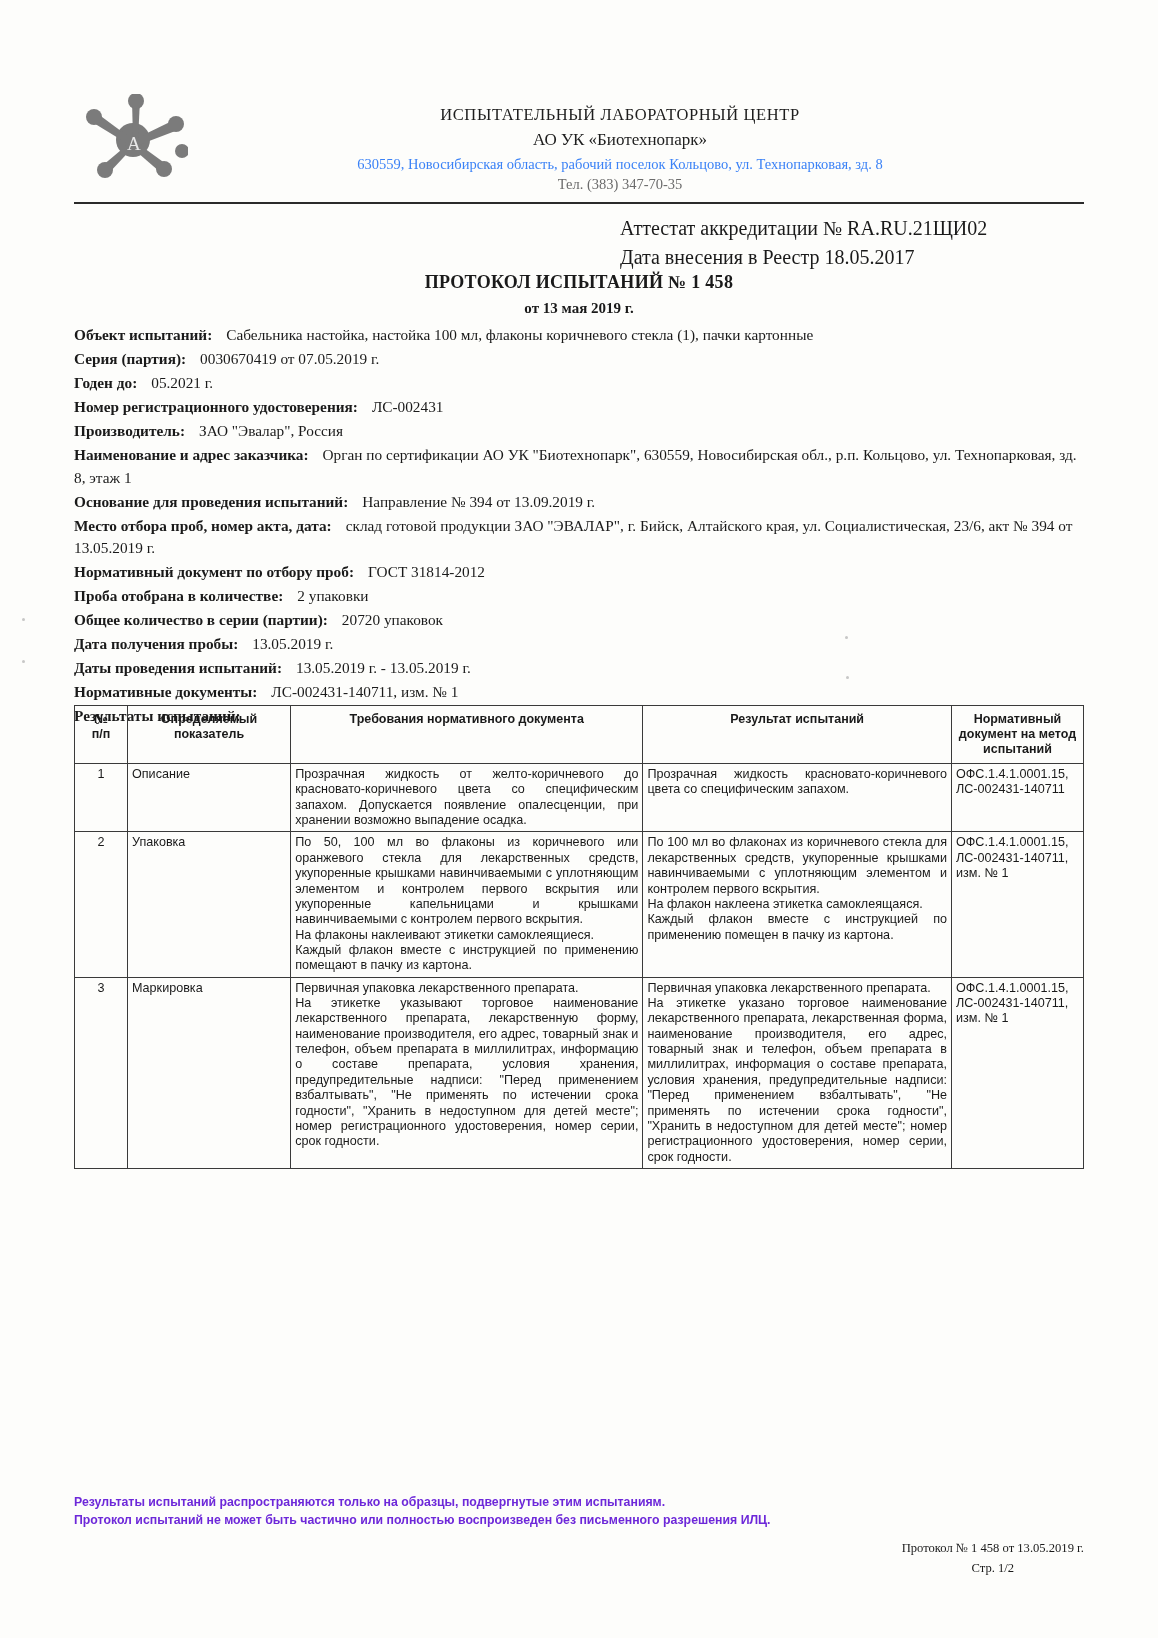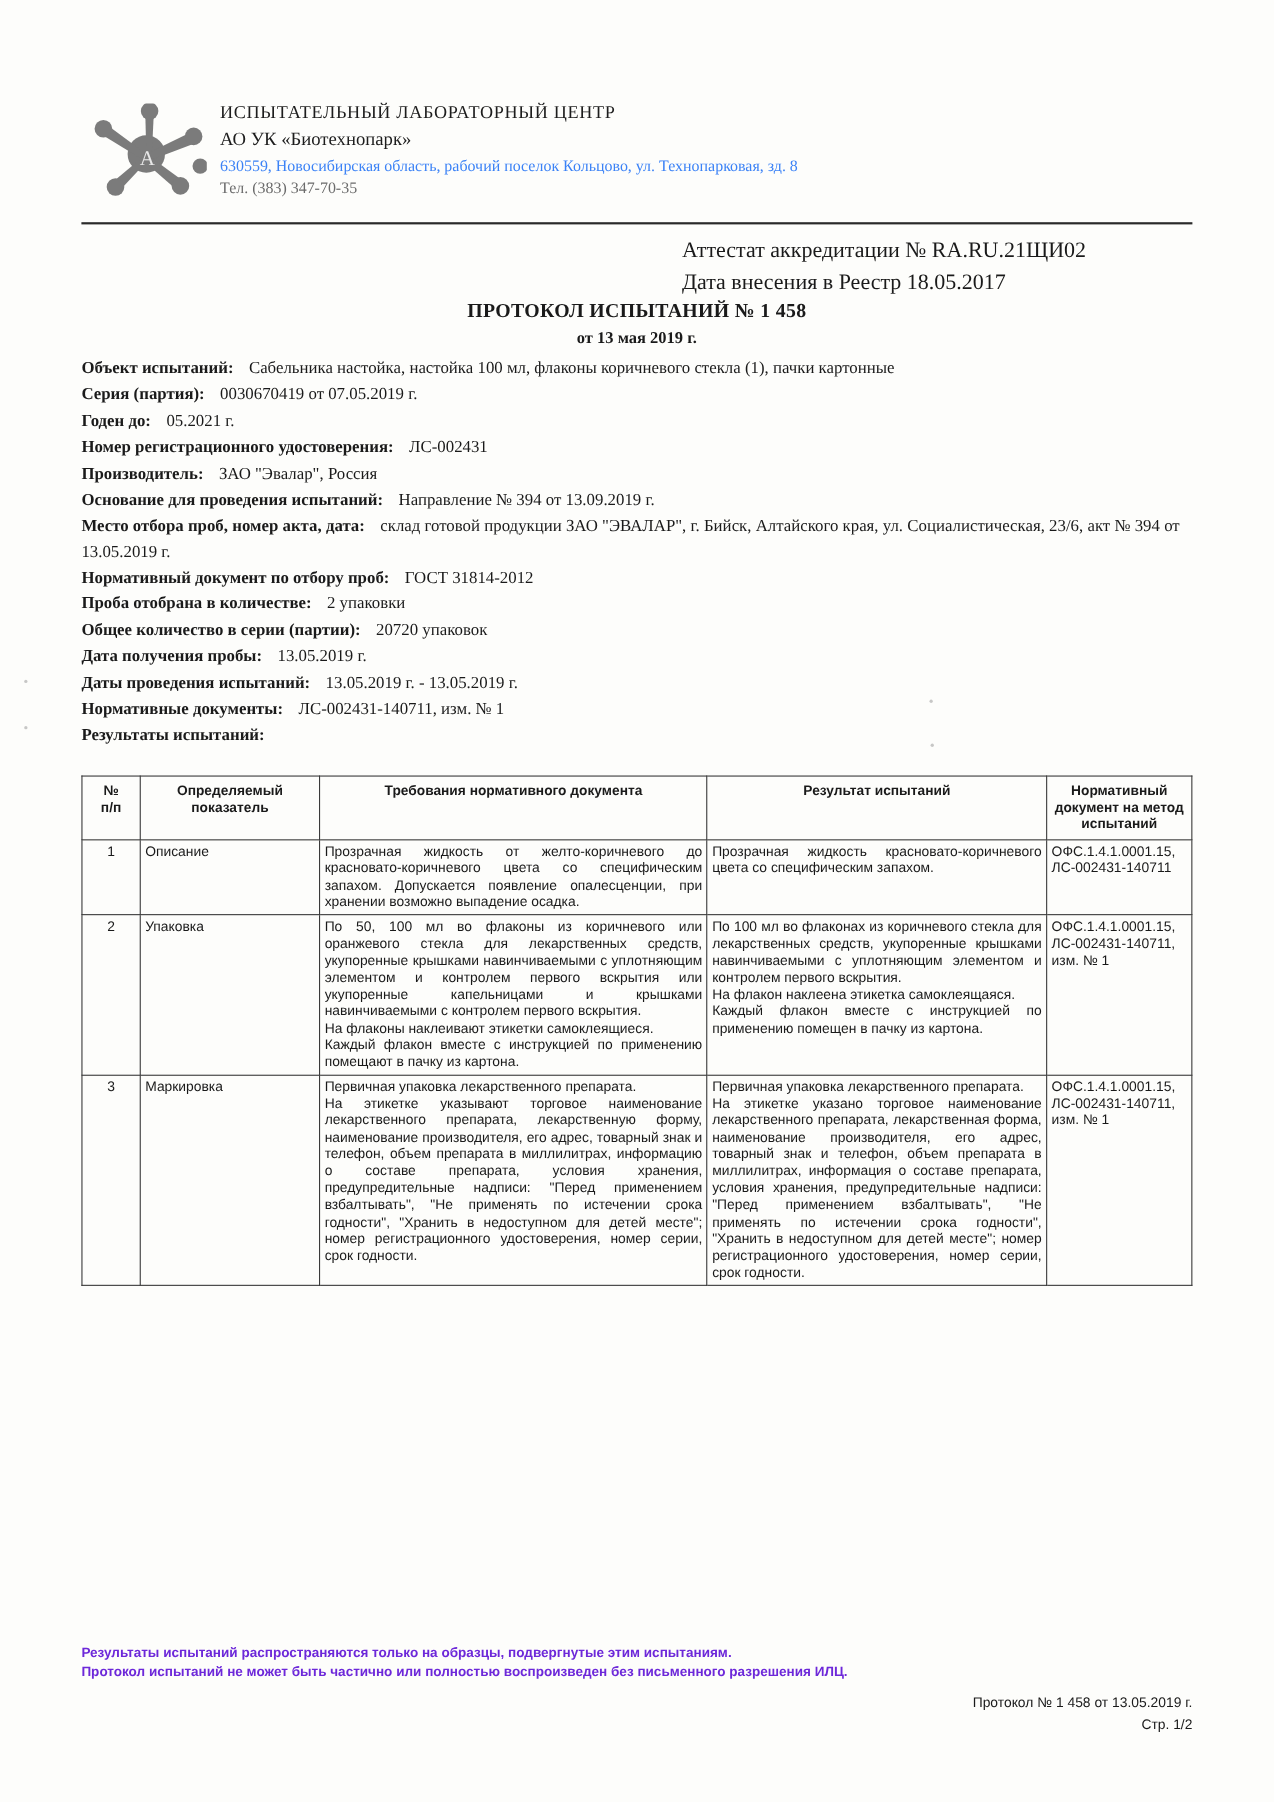--- a/index.html
+++ b/index.html
@@ -29,22 +29,23 @@
     position: absolute;
     left: 78px;
     top: 8px;
     width: 110px;
     height: 92px;
   }
   .logo svg { display: block; }
   .head-lines {
     position: absolute;
     left: 200px;
-    top: 6px;
+    top: 19px;
     width: 840px;
+    text-align: center;
   }
   .head-l1 {
     font-family: "Liberation Serif", serif;
     font-size: 16.5px;
     letter-spacing: 0.6px;
     color: #1d1d1d;
   }
   .head-l2 {
     font-size: 17px;
     margin-top: 5px;
@@ -148,22 +149,22 @@
     font-family: "Liberation Sans", sans-serif;
     font-size: 12.3px;
     line-height: 1.5;
     font-weight: bold;
     color: #6d28d9;
   }
   .footer-right {
     position: absolute;
     right: 74px;
     top: 1538px;
-    text-align: right;
-    font-family: Liberation Sans, sans-serif;
+    text-align: center;
+    font-family: Liberation Serif, serif;
     font-size: 12.6px;
     line-height: 1.6;
   }
   .speck {
     position: absolute;
     background: #9a9a9a;
     width: 3px;
     height: 3px;
     border-radius: 50%;
     opacity: .55;
@@ -210,20 +211,21 @@
 
   <div class="title">ПРОТОКОЛ ИСПЫТАНИЙ № 1 458</div>
   <div class="subtitle">от 13 мая 2019 г.</div>
 
   <div class="fields">
     <div class="fld"><b>Объект испытаний:</b><span class="sp"></span><span class="val">Сабельника настойка, настойка 100 мл, флаконы коричневого стекла (1), пачки картонные</span></div>
     <div class="fld"><b>Серия (партия):</b><span class="sp"></span><span class="val">0030670419 от 07.05.2019 г.</span></div>
     <div class="fld"><b>Годен до:</b><span class="sp"></span><span class="val">05.2021 г.</span></div>
     <div class="fld"><b>Номер регистрационного удостоверения:</b><span class="sp"></span><span class="val">ЛС-002431</span></div>
     <div class="fld"><b>Производитель:</b><span class="sp"></span><span class="val">ЗАО "Эвалар", Россия</span></div>
+    <div class="fld"><b>Наименование и адрес заказчика:</b><span class="sp"></span><span class="val">Орган по сертификации АО УК "Биотехнопарк", 630559, Новосибирская обл., р.п. Кольцово, ул. Технопарковая, зд. 8, этаж 1</span></div>
     <div class="fld"><b>Основание для проведения испытаний:</b><span class="sp"></span><span class="val">Направление № 394 от 13.09.2019 г.</span></div>
     <div class="fld"><b>Место отбора проб, номер акта, дата:</b><span class="sp"></span><span class="val">склад готовой продукции ЗАО "ЭВАЛАР", г. Бийск, Алтайского края, ул. Социалистическая, 23/6, акт № 394 от 13.05.2019 г.</span></div>
     <div class="fld"><b>Нормативный документ по отбору проб:</b><span class="sp"></span><span class="val">ГОСТ 31814-2012</span></div>
     <div class="fld"><b>Проба отобрана в количестве:</b><span class="sp"></span><span class="val">2 упаковки</span></div>
     <div class="fld"><b>Общее количество в серии (партии):</b><span class="sp"></span><span class="val">20720 упаковок</span></div>
     <div class="fld"><b>Дата получения пробы:</b><span class="sp"></span><span class="val">13.05.2019 г.</span></div>
     <div class="fld"><b>Даты проведения испытаний:</b><span class="sp"></span><span class="val">13.05.2019 г. - 13.05.2019 г.</span></div>
     <div class="fld"><b>Нормативные документы:</b><span class="sp"></span><span class="val">ЛС-002431-140711, изм. № 1</span></div>
     <div class="fld"><b>Результаты испытаний:</b></div>
   </div>

